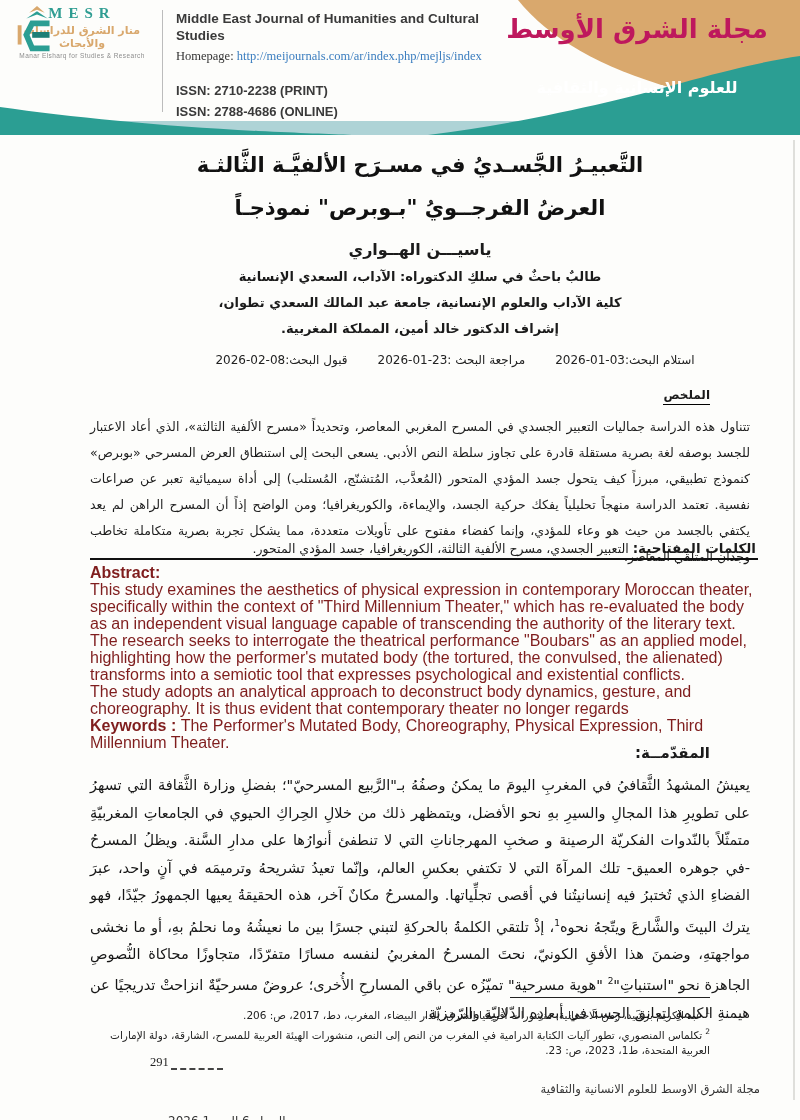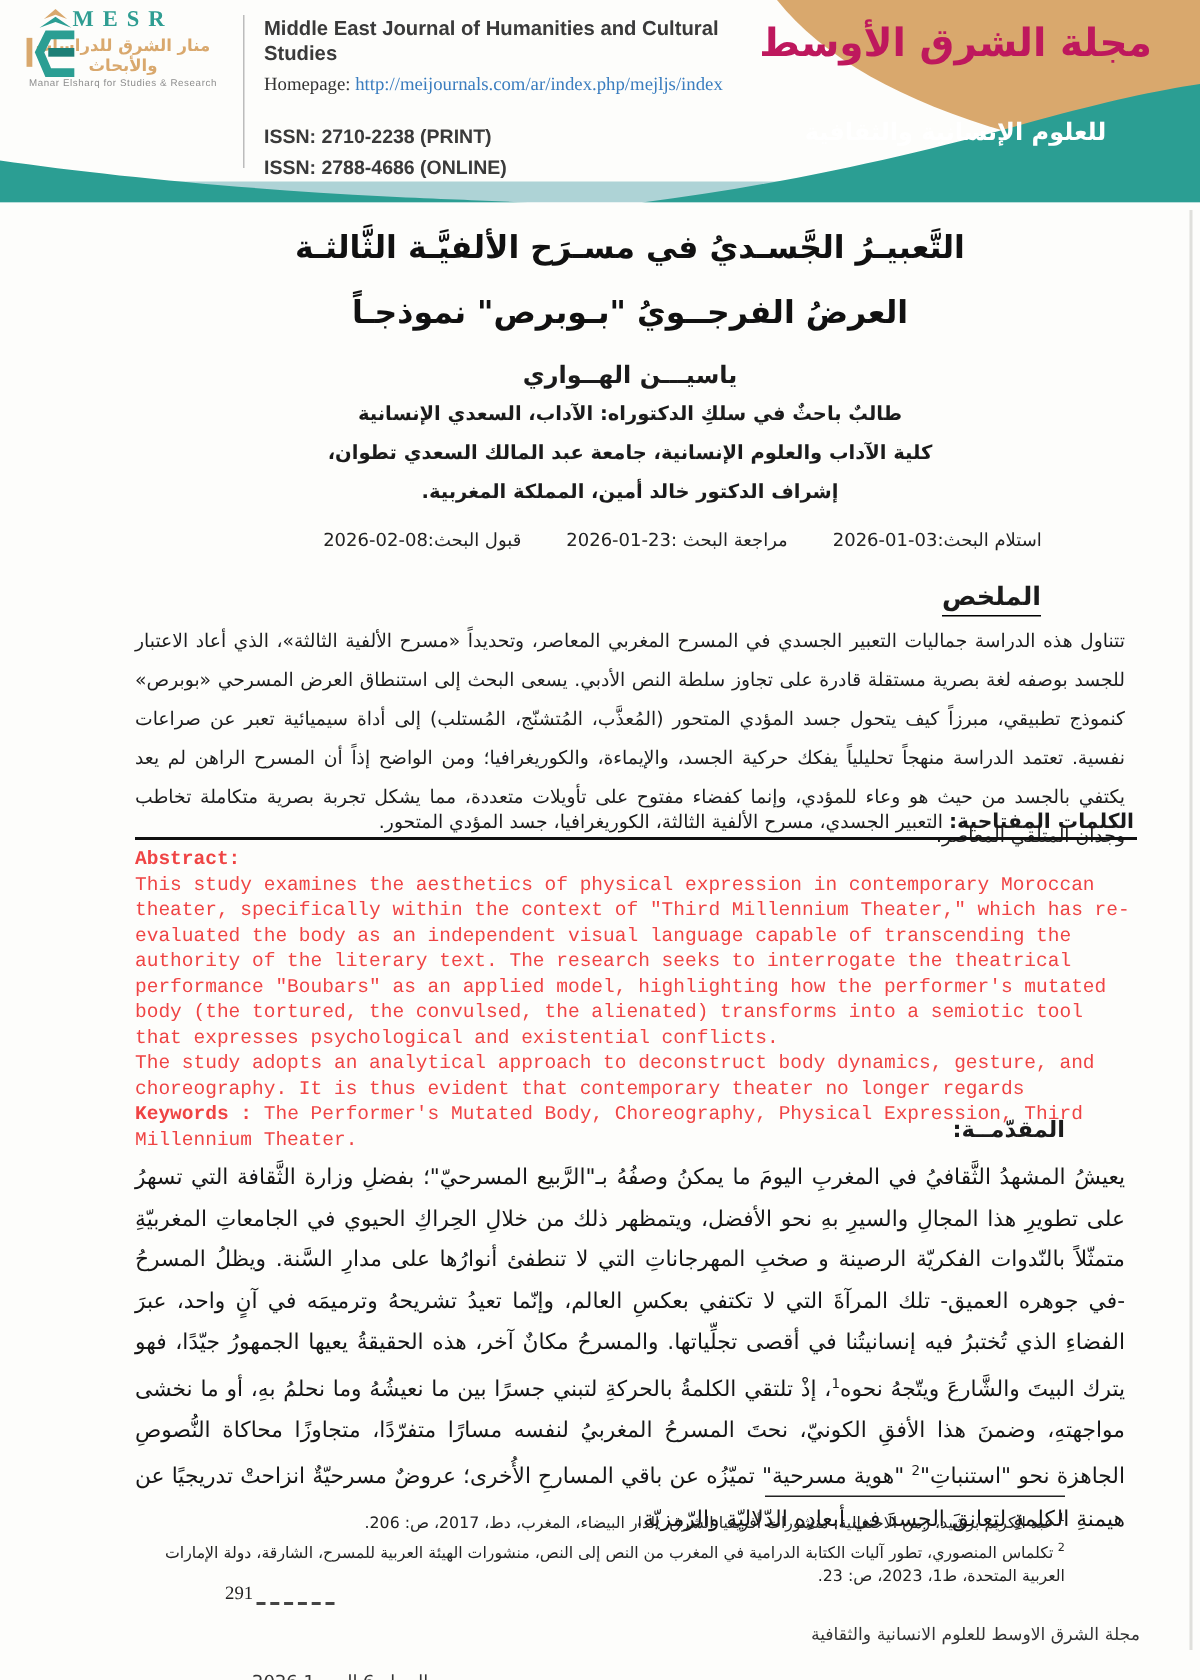--- a/index.html
+++ b/index.html
@@ -26,29 +26,29 @@
   .journal-subtitle-ar{position:absolute;right:38px;top:78px;width:250px;text-align:center;
                        font-size:16px;font-weight:bold;color:#fff;direction:rtl;}
   
   .t-center{position:absolute;left:90px;right:50px;text-align:center;direction:rtl;}
   .art-title{font-size:21px;font-weight:bold;color:#111;}
   .author{font-size:16px;font-weight:bold;}
   .affil{font-size:13px;font-weight:bold;}
   .dates-row{position:absolute;left:150px;right:40px;display:flex;direction:rtl;
              justify-content:center;gap:30px;font-size:12px;color:#222;}
   
-  .abs-ar-head{position:absolute;right:106px;font-size:17px;font-weight:bold;
+  .abs-ar-head{position:absolute;right:90px;font-size:12px;font-weight:bold;
                border-bottom:1.5px solid #000;padding-bottom:2px;direction:rtl;}
   .abs-ar-body{position:absolute;left:90px;right:50px;direction:rtl;text-align:justify;
                text-align-last:right;font-size:12.5px;line-height:26px;color:#1d1d1d;}
   .kw-ar{position:absolute;left:90px;right:44px;direction:rtl;text-align:right;font-size:12.5px;}
   .kw-ar b{font-size:13.5px;}
   
   .abs-en{position:absolute;left:90px;right:42px;border-top:2.5px solid #111;padding-top:4px;
-          font-family:Liberation Mono, monospace;font-size:13px;line-height:17px;color:#ef4444;direction:ltr;}
+          font-family:Liberation Sans, sans-serif;font-size:16px;line-height:17px;color:#7f1d1d;direction:ltr;}
   .abs-en p{margin:0;}
   .abs-en .h{font-weight:bold;}
   
   .intro-head{position:absolute;right:90px;font-size:15px;font-weight:bold;direction:rtl;}
   .intro-body{position:absolute;left:90px;right:50px;direction:rtl;text-align:justify;
               text-align-last:right;font-size:14.5px;line-height:27.5px;color:#151515;}
   .intro-body sup{font-size:9px;}
   
   .fn-sep{position:absolute;right:90px;width:200px;border-top:1.5px solid #222;}
   .fn{position:absolute;left:90px;right:90px;direction:rtl;text-align:right;font-size:10.5px;

